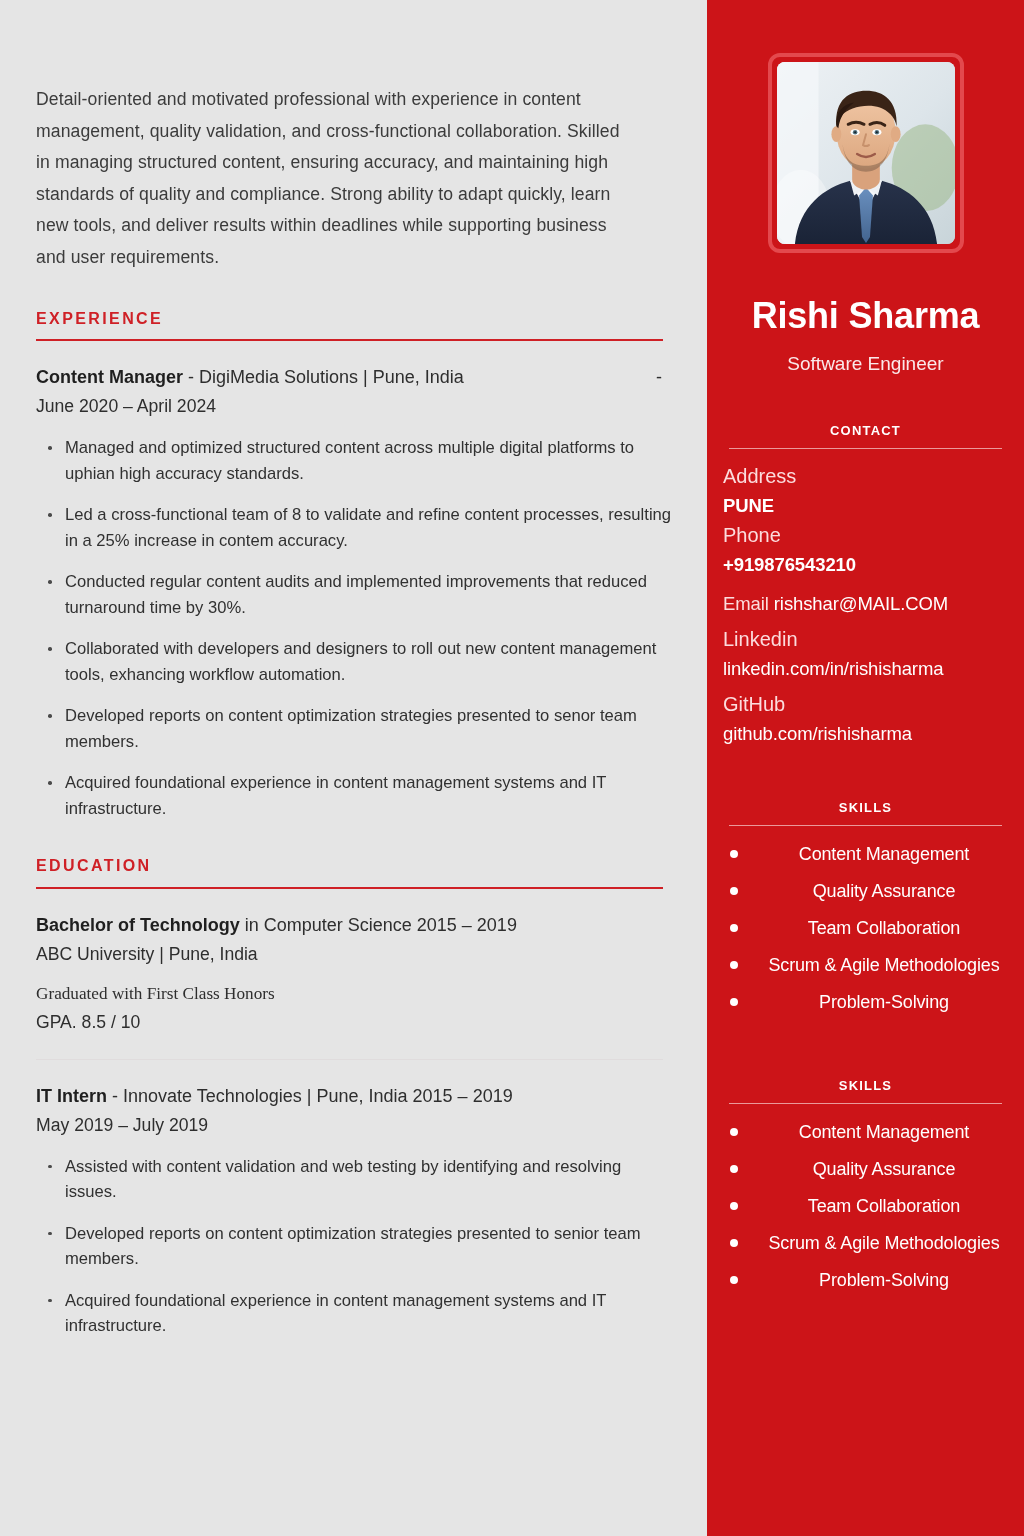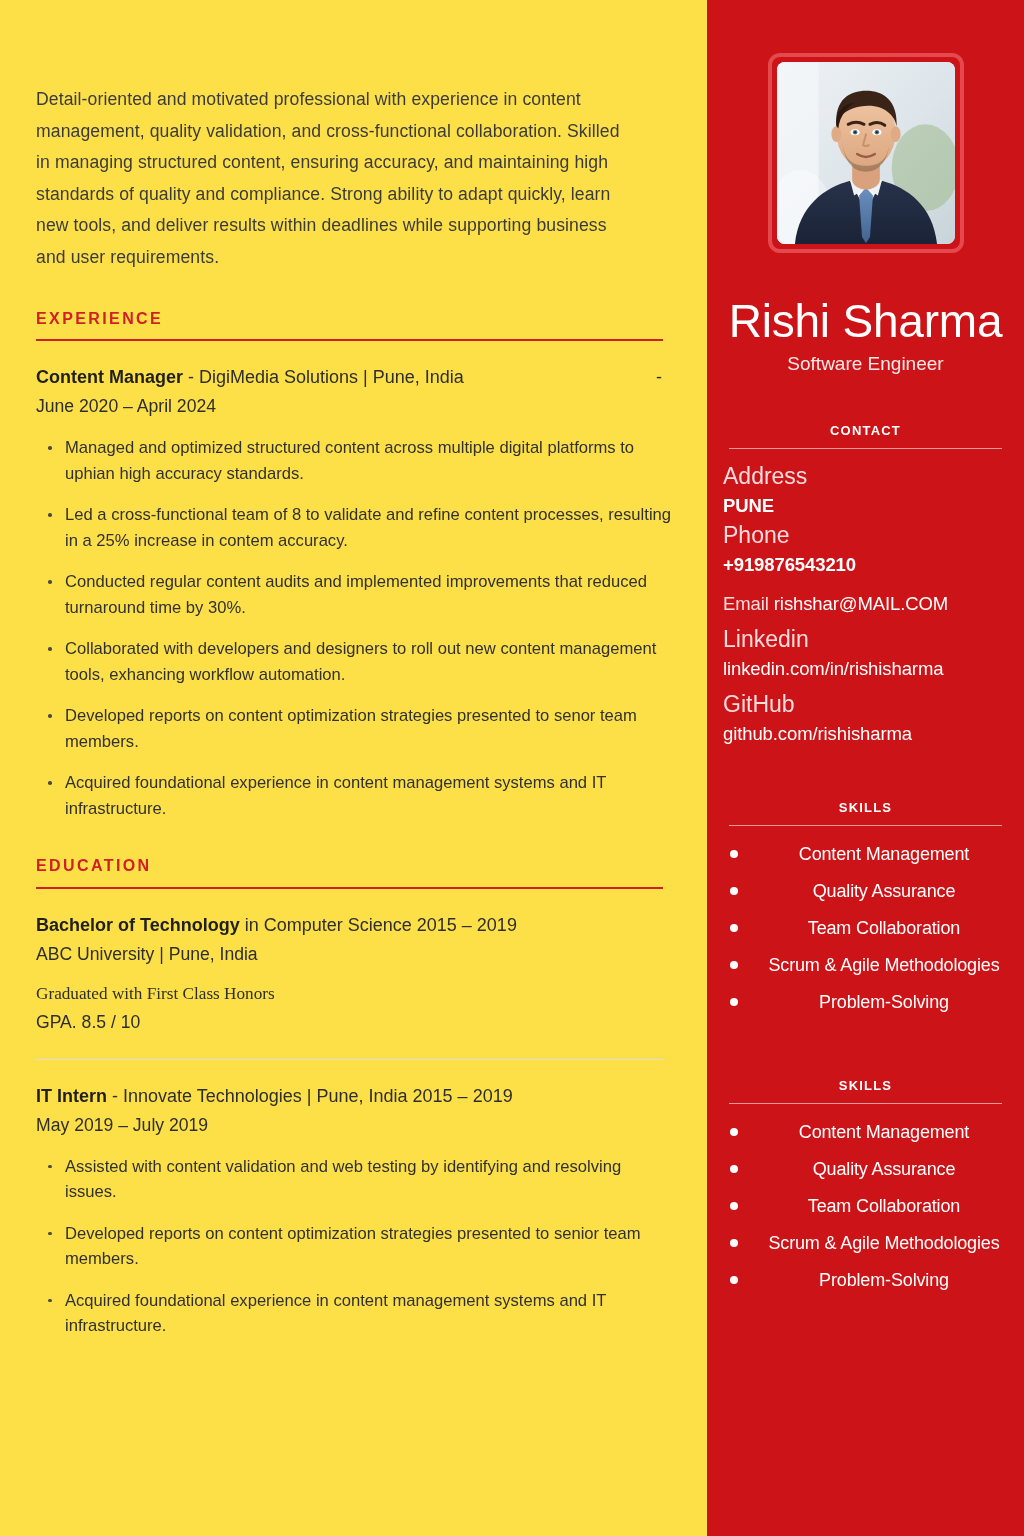--- a/index.html
+++ b/index.html
@@ -10,21 +10,21 @@
     width: 1024px;
     height: 1536px;
     background: #fcf8f9;
     font-family: "Liberation Sans", sans-serif;
     overflow: hidden;
   }
   .page {
     position: relative;
     width: 1024px;
     height: 1536px;
-    background: #fde047;
+    background: #e5e5e5;
   }
 
   
   .left-col {
     position: absolute;
     left: 0;
     top: 0;
     width: 707px;
     height: 1536px;
     box-sizing: border-box;
@@ -162,22 +162,22 @@
   }
   .photo svg { display: block; width: 100%; height: 100%; }
 
   .person-name {
     position: absolute;
     top: 297px;
     left: 0;
     width: 100%;
     text-align: center;
     color: #ffffff;
-    font-size: 46px;
-    font-weight: normal;
+    font-size: 36px;
+    font-weight: bold;
     letter-spacing: -0.2px;
     line-height: 1.05;
   }
   .person-title {
     position: absolute;
     top: 352px;
     left: 0;
     width: 100%;
     text-align: center;
     color: #fbe9ea;
@@ -201,21 +201,21 @@
     margin: 9px 22px 0 22px;
     opacity: 0.85;
   }
 
   .contact-list {
     margin: 13px 0 0 0;
     padding: 0 14px 0 16px;
   }
   .contact-label {
     color: #fcdcdd;
-    font-size: 23px;
+    font-size: 20px;
     line-height: 29px;
   }
   .contact-value {
     color: #ffffff;
     font-size: 18.5px;
     line-height: 30px;
     font-weight: bold;
     letter-spacing: -0.1px;
   }
   .contact-value.thin {

